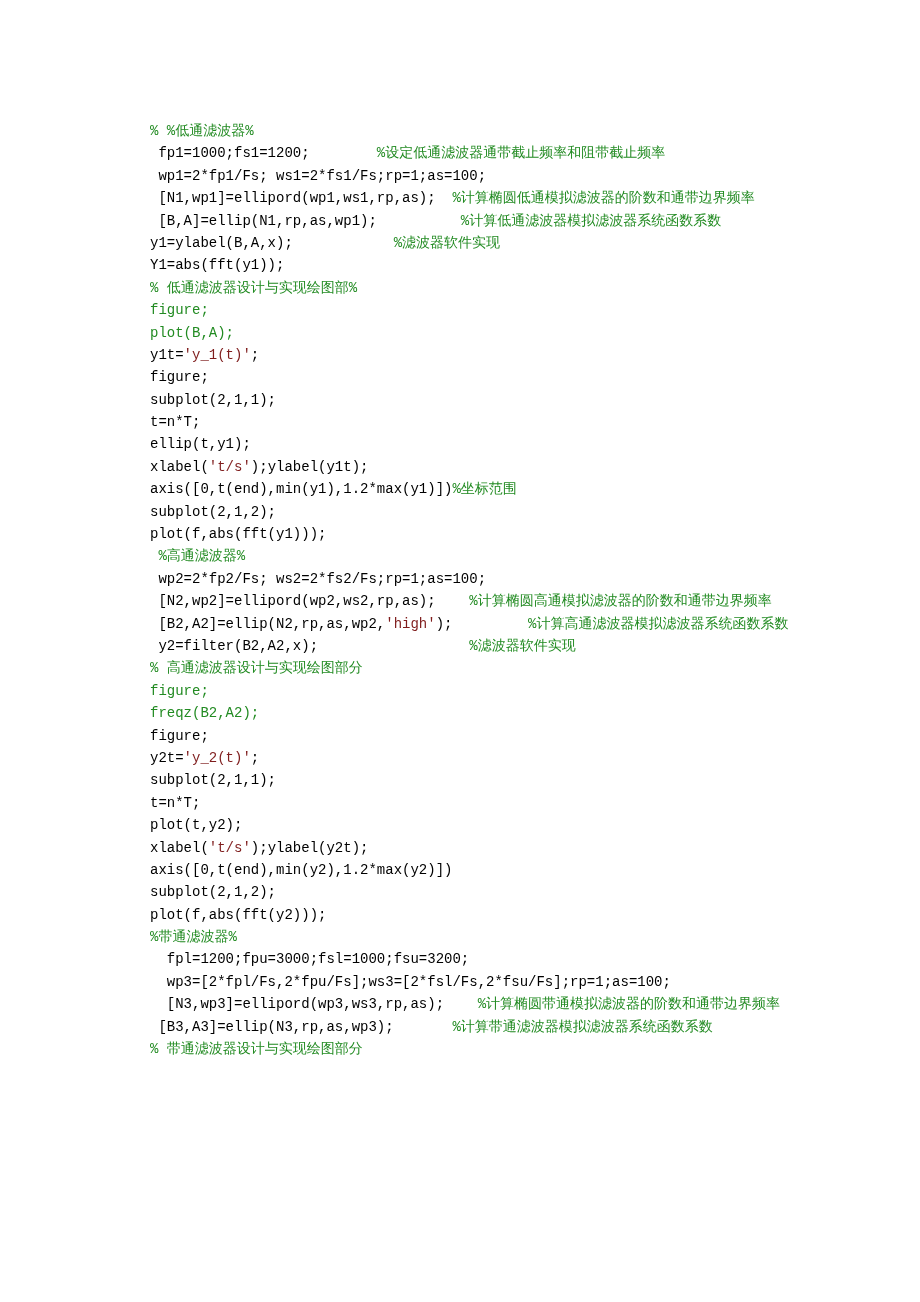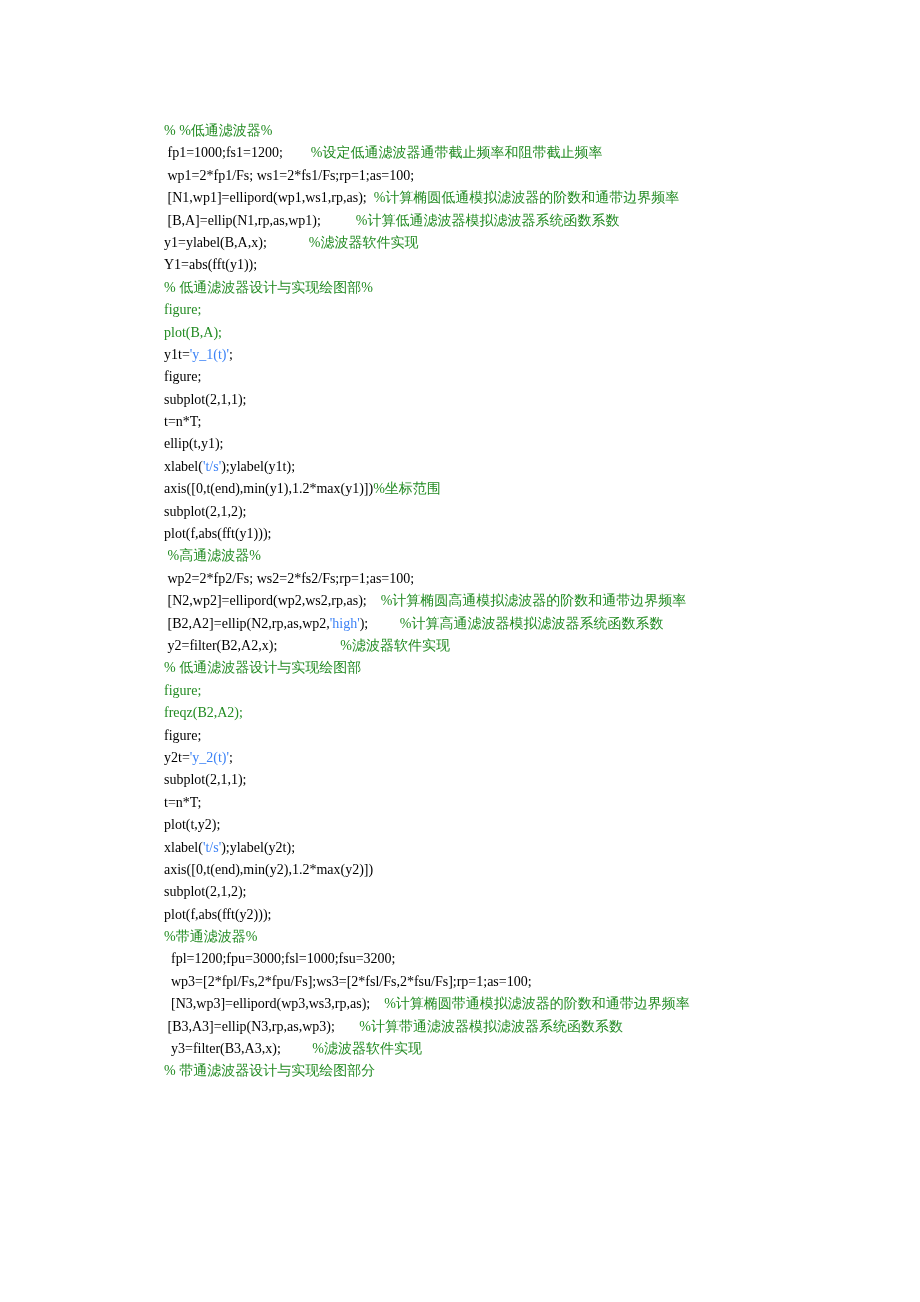--- a/index.html
+++ b/index.html
@@ -8,28 +8,27 @@
     background: #ffffff;
     font-family: "Courier New", "SimSun", monospace;
     font-size: 14px;
     line-height: 1.6;
     color: #000000;
     width: 920px;
     box-sizing: border-box;
   }
   .line {
     white-space: pre;
-    font-family: Liberation Serif, serif;
-    margin-left: 14px;
+    font-family: Liberation Mono, monospace;
   }
   .comment {
     color: #228B22;
   }
   .string {
-    color: #3b82f6;
+    color: #7f1d1d;
   }
 </style>
 </head>
 <body>
 
 <div id="code-container">
     <div class="line"><span class="comment">% %低通滤波器%</span></div>
     <div class="line"><span> fp1=1000;fs1=1200;        </span><span class="comment">%设定低通滤波器通带截止频率和阻带截止频率</span></div>
     <div class="line"><span> wp1=2*fp1/Fs; ws1=2*fs1/Fs;rp=1;as=100;</span></div>
     <div class="line"><span> [N1,wp1]=ellipord(wp1,ws1,rp,as);  </span><span class="comment">%计算椭圆低通模拟滤波器的阶数和通带边界频率</span></div>
@@ -46,32 +45,31 @@
     <div class="line"><span>ellip(t,y1);</span></div>
     <div class="line"><span>xlabel(</span><span class="string">'t/s'</span><span>);ylabel(y1t);</span></div>
     <div class="line"><span>axis([0,t(end),min(y1),1.2*max(y1)])</span><span class="comment">%坐标范围</span></div>
     <div class="line"><span>subplot(2,1,2);</span></div>
     <div class="line"><span>plot(f,abs(fft(y1)));</span></div>
     <div class="line"><span class="comment"> %高通滤波器%</span></div>
     <div class="line"><span> wp2=2*fp2/Fs; ws2=2*fs2/Fs;rp=1;as=100;</span></div>
     <div class="line"><span> [N2,wp2]=ellipord(wp2,ws2,rp,as);    </span><span class="comment">%计算椭圆高通模拟滤波器的阶数和通带边界频率</span></div>
     <div class="line"><span> [B2,A2]=ellip(N2,rp,as,wp2,</span><span class="string">'high'</span><span>);         </span><span class="comment">%计算高通滤波器模拟滤波器系统函数系数</span></div>
     <div class="line"><span> y2=filter(B2,A2,x);                  </span><span class="comment">%滤波器软件实现</span></div>
-    <div class="line"><span class="comment">% 低通滤波器设计与实现绘图部</span></div>
+    <div class="line"><span class="comment">% 高通滤波器设计与实现绘图部分</span></div>
     <div class="line"><span class="comment">figure;</span></div>
     <div class="line"><span class="comment">freqz(B2,A2);</span></div>
     <div class="line"><span>figure;</span></div>
     <div class="line"><span>y2t=</span><span class="string">'y_2(t)'</span><span>;</span></div>
     <div class="line"><span>subplot(2,1,1);</span></div>
     <div class="line"><span>t=n*T;</span></div>
     <div class="line"><span>plot(t,y2);</span></div>
     <div class="line"><span>xlabel(</span><span class="string">'t/s'</span><span>);ylabel(y2t);</span></div>
     <div class="line"><span>axis([0,t(end),min(y2),1.2*max(y2)])</span></div>
     <div class="line"><span>subplot(2,1,2);</span></div>
     <div class="line"><span>plot(f,abs(fft(y2)));</span></div>
     <div class="line"><span class="comment">%带通滤波器%</span></div>
     <div class="line"><span>  fpl=1200;fpu=3000;fsl=1000;fsu=3200;</span></div>
     <div class="line"><span>  wp3=[2*fpl/Fs,2*fpu/Fs];ws3=[2*fsl/Fs,2*fsu/Fs];rp=1;as=100;</span></div>
     <div class="line"><span>  [N3,wp3]=ellipord(wp3,ws3,rp,as);    </span><span class="comment">%计算椭圆带通模拟滤波器的阶数和通带边界频率</span></div>
     <div class="line"><span> [B3,A3]=ellip(N3,rp,as,wp3);       </span><span class="comment">%计算带通滤波器模拟滤波器系统函数系数</span></div>
-    <div class="line"><span>  y3=filter(B3,A3,x);         </span><span class="comment">%滤波器软件实现</span></div>
     <div class="line"><span class="comment">% 带通滤波器设计与实现绘图部分</span></div>
   </div>
 
 </body></html>

